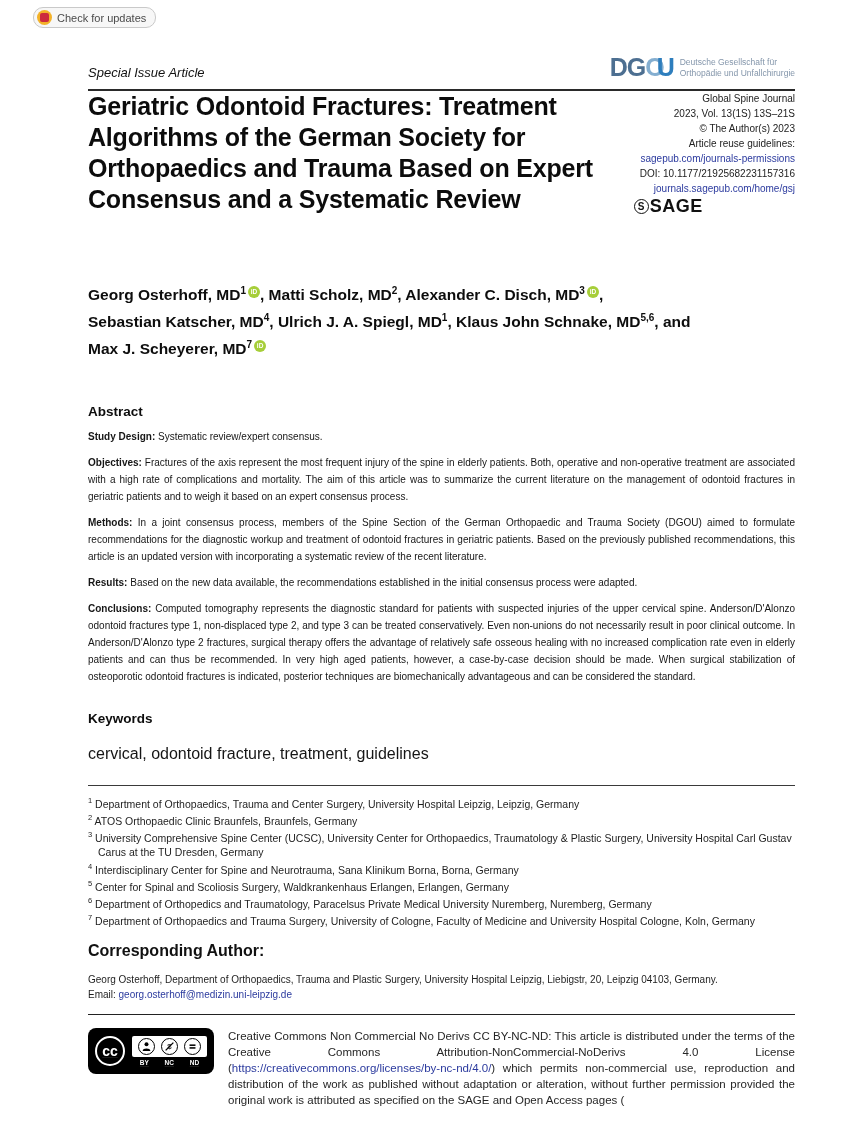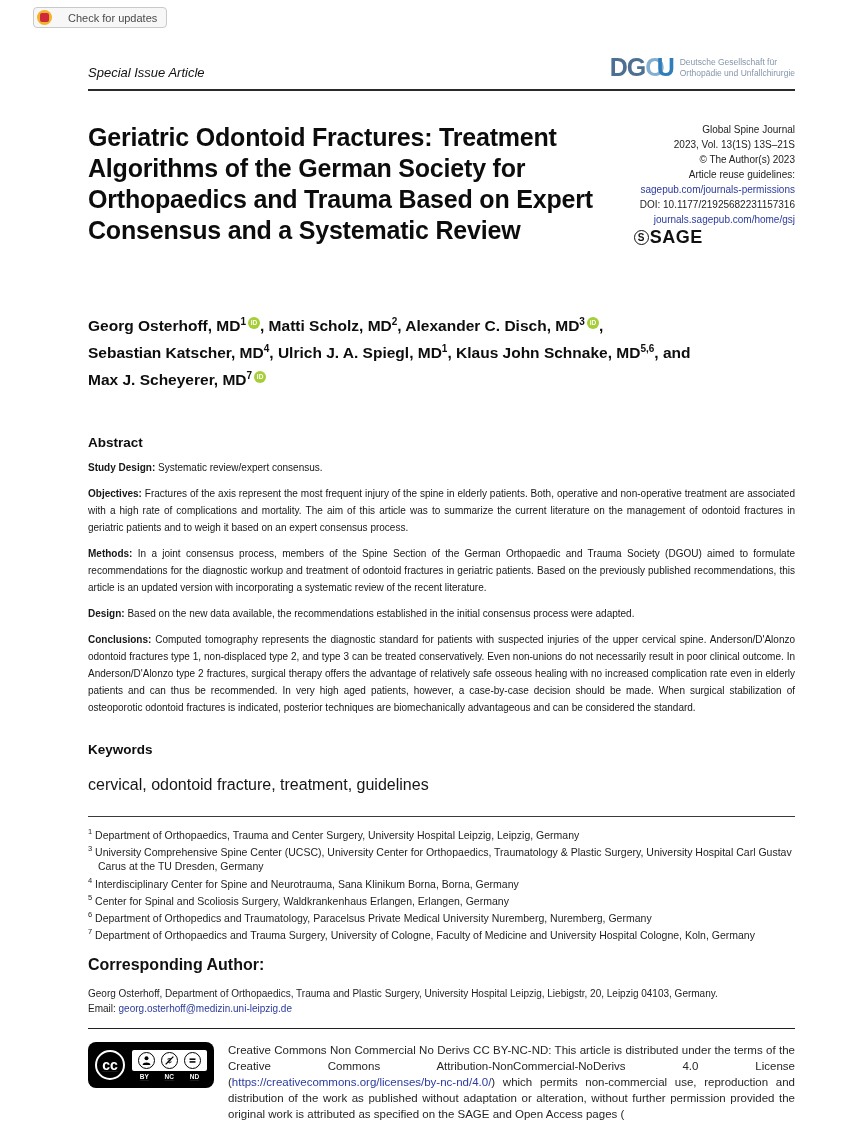--- a/index.html
+++ b/index.html
@@ -6,42 +6,42 @@
     --link:#2b3a9e;
     --orcid:#a6ce39;
     --ink:#1a1a1a;
   }
   *{box-sizing:border-box;}
   html,body{margin:0;padding:0;background:#ffffff;}
   body{font-family:"Liberation Sans", sans-serif;color:var(--ink);}
   .page{position:relative;width:866px;height:1122px;background:#fff;overflow:hidden;}
 
   
-  .badge{position:absolute;top:7px;left:33px;display:inline-flex;align-items:center;gap:16px;
-         background:#f7f7f7;border:1px solid #c9c9c9;border-radius:4px;padding:2px 9px 2px 3px;}
+  .badge{position:absolute;top:7px;left:33px;display:inline-flex;align-items:center;gap:5px;
+         background:#f7f7f7;border:1px solid #c9c9c9;border-radius:10px;padding:2px 9px 2px 3px;}
   .badge .mark{width:15px;height:15px;border-radius:50%;background:#f3b229;position:relative;}
   .badge .mark::after{content:"";position:absolute;left:3px;top:3px;width:9px;height:9px;
          background:#cd2b3d;border-radius:2px;}
   .badge .label{font-size:11px;color:#4a4a4a;}
 
   .content{margin:0 71px 0 88px;}
 
   
   .header{display:flex;justify-content:space-between;align-items:flex-end;
           margin-top:55px;padding-bottom:9px;border-bottom:2px solid #2a2a2a;}
   .article-type{font-size:13px;font-style:italic;color:#111;}
   .dgou{display:flex;align-items:center;gap:6px;}
   .dgou-acronym{font-size:25px;font-weight:bold;letter-spacing:-1px;line-height:1;}
   .dgou-dg{color:#4d6f91;}
   .dgou-o{color:#84aed0;}
   .dgou-u{color:#2e7ebd;margin-left:-7px;}
   .dgou-name{font-size:8.5px;line-height:11px;color:#8496ab;}
 
   
-  .main-row{display:flex;justify-content:space-between;margin-top:31px;}
+  .main-row{display:flex;justify-content:space-between;margin-top:0;}
   .title{width:548px;font-size:25px;line-height:31px;font-weight:bold;color:#0c0c0c;letter-spacing:-0.2px;}
   .jinfo{width:162px;font-size:10px;line-height:15px;color:#222;}
   .jinfo div{white-space:nowrap;text-align:right;}
   .jinfo a{color:var(--link);text-decoration:none;}
   .sage{margin-top:3px;display:flex;align-items:center;gap:1px;}
   .sage .s-circ{display:inline-flex;align-items:center;justify-content:center;width:15px;height:15px;
         border:1.6px solid #111;border-radius:50%;font-size:10px;font-weight:bold;color:#111;}
   .sage .s-word{font-size:18px;font-weight:bold;color:#111;letter-spacing:0.5px;}
 
   
@@ -128,31 +128,32 @@
       </div>
     </div>
 
     <div class="authors"><span>Georg Osterhoff, MD</span><sup>1</sup><span class="orcid">iD</span><span>, </span><span>Matti Scholz, MD</span><sup>2</sup><span>, </span><span>Alexander C. Disch, MD</span><sup>3</sup><span class="orcid">iD</span><span>,</span><br><span>Sebastian Katscher, MD</span><sup>4</sup><span>, </span><span>Ulrich J. A. Spiegl, MD</span><sup>1</sup><span>, </span><span>Klaus John Schnake, MD</span><sup>5,6</sup><span>, and </span><br><span>Max J. Scheyerer, MD</span><sup>7</sup><span class="orcid">iD</span></div>
 
     <div class="abs-heading">Abstract</div>
     <div id="abstract-body">
         <p class="abs-para"><span class="lead">Study Design: </span><span>Systematic review/expert consensus.</span></p>
         <p class="abs-para"><span class="lead">Objectives: </span><span>Fractures of the axis represent the most frequent injury of the spine in elderly patients. Both, operative and non-operative treatment are associated with a high rate of complications and mortality. The aim of this article was to summarize the current literature on the management of odontoid fractures in geriatric patients and to weigh it based on an expert consensus process.</span></p>
         <p class="abs-para"><span class="lead">Methods: </span><span>In a joint consensus process, members of the Spine Section of the German Orthopaedic and Trauma Society (DGOU) aimed to formulate recommendations for the diagnostic workup and treatment of odontoid fractures in geriatric patients. Based on the previously published recommendations, this article is an updated version with incorporating a systematic review of the recent literature.</span></p>
-        <p class="abs-para"><span class="lead">Design: </span><span>Based on the new data available, the recommendations established in the initial consensus process were adapted.</span></p>
+        <p class="abs-para"><span class="lead">Results: </span><span>Based on the new data available, the recommendations established in the initial consensus process were adapted.</span></p>
         <p class="abs-para"><span class="lead">Conclusions: </span><span>Computed tomography represents the diagnostic standard for patients with suspected injuries of the upper cervical spine. Anderson/D'Alonzo odontoid fractures type 1, non-displaced type 2, and type 3 can be treated conservatively. Even non-unions do not necessarily result in poor clinical outcome. In Anderson/D'Alonzo type 2 fractures, surgical therapy offers the advantage of relatively safe osseous healing with no increased complication rate even in elderly patients and can thus be recommended. In very high aged patients, however, a case-by-case decision should be made. When surgical stabilization of osteoporotic odontoid fractures is indicated, posterior techniques are biomechanically advantageous and can be considered the standard.</span></p>
       </div>
 
     <div class="kw-heading">Keywords</div>
     <div class="kw-line">cervical, odontoid fracture, treatment, guidelines</div>
 
     <div class="fn-rule"></div>
 
     <div class="affils" id="affils">
         <div class="fn"><sup>1</sup><span> Department of Orthopaedics, Trauma and Center Surgery, University Hospital Leipzig, Leipzig, Germany</span></div>
+        <div class="fn"><sup>2</sup><span> ATOS Orthopaedic Clinic Braunfels, Braunfels, Germany</span></div>
         <div class="fn"><sup>3</sup><span> University Comprehensive Spine Center (UCSC), University Center for Orthopaedics, Traumatology &amp; Plastic Surgery, University Hospital Carl Gustav Carus at the TU Dresden, Germany</span></div>
         <div class="fn"><sup>4</sup><span> Interdisciplinary Center for Spine and Neurotrauma, Sana Klinikum Borna, Borna, Germany</span></div>
         <div class="fn"><sup>5</sup><span> Center for Spinal and Scoliosis Surgery, Waldkrankenhaus Erlangen, Erlangen, Germany</span></div>
         <div class="fn"><sup>6</sup><span> Department of Orthopedics and Traumatology, Paracelsus Private Medical University Nuremberg, Nuremberg, Germany</span></div>
         <div class="fn"><sup>7</sup><span> Department of Orthopaedics and Trauma Surgery, University of Cologne, Faculty of Medicine and University Hospital Cologne, Koln, Germany</span></div>
       </div>
 
     <div class="corr-heading">Corresponding Author:</div>
     <div class="corr-text">
       <span>Georg Osterhoff, Department of Orthopaedics, Trauma and Plastic Surgery, University Hospital Leipzig, Liebigstr, 20, Leipzig 04103, Germany.</span><br>

